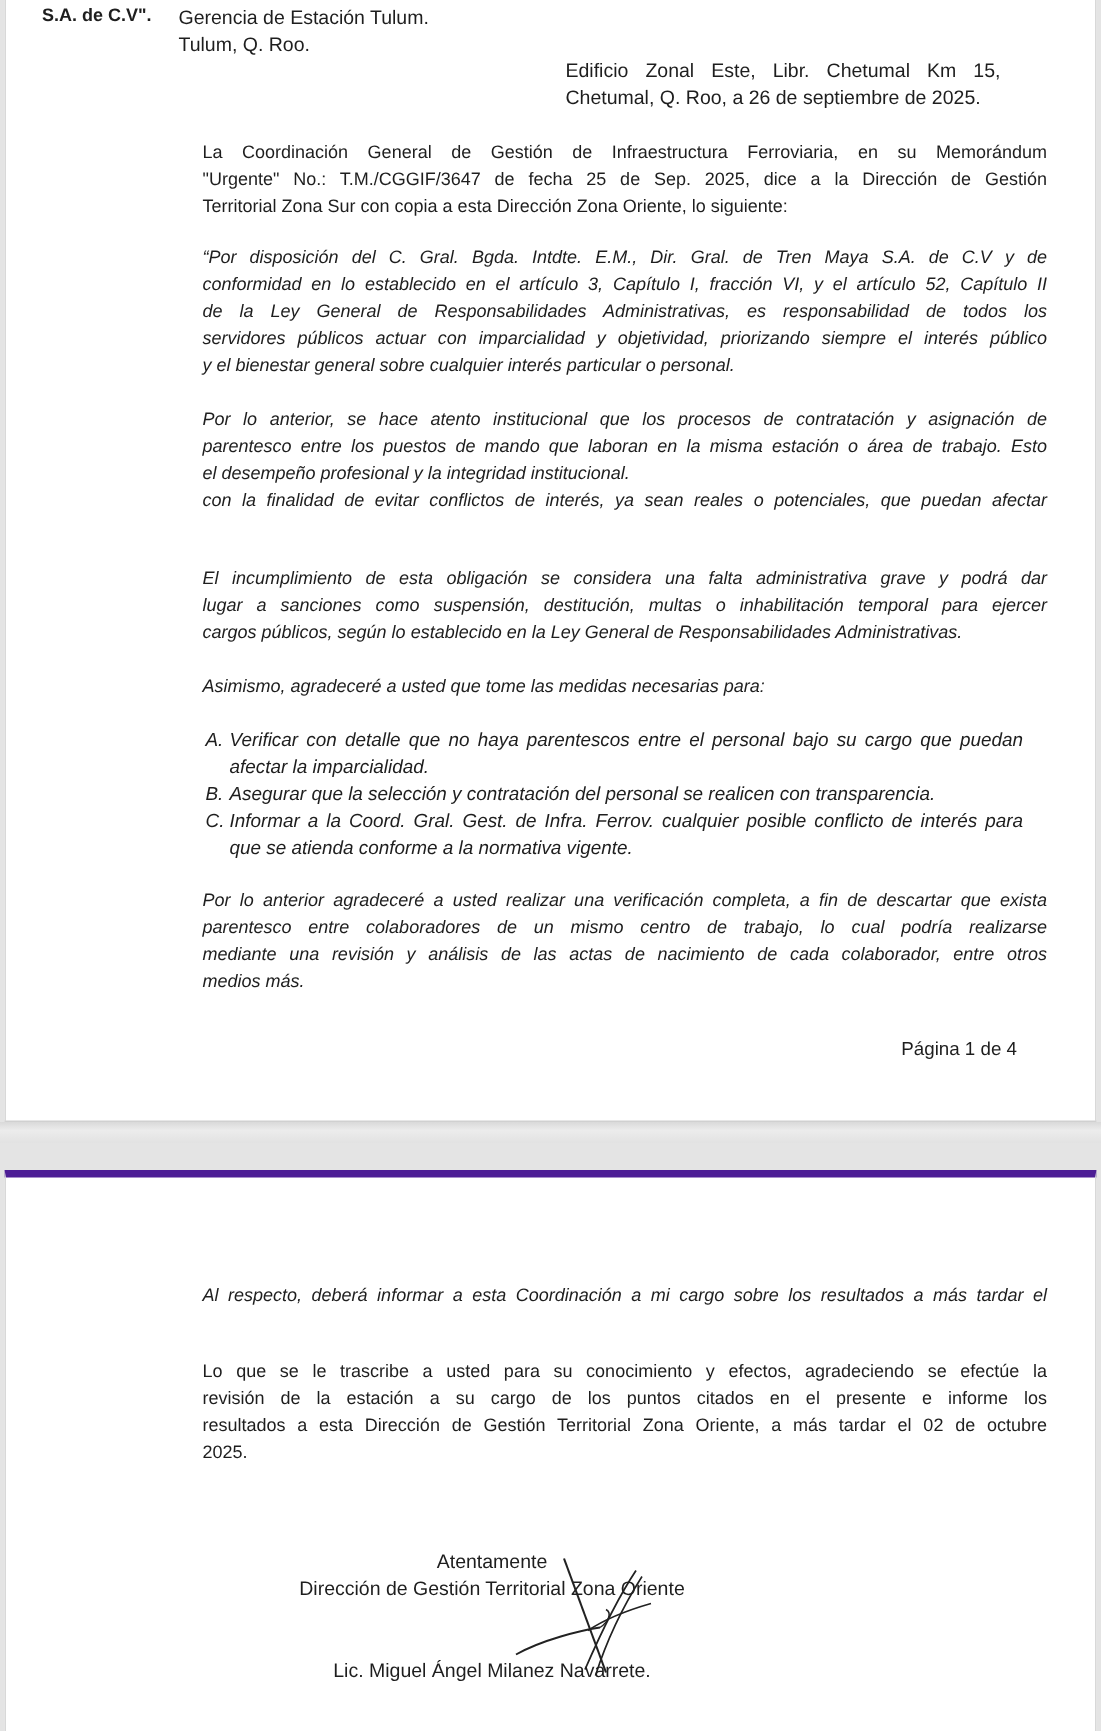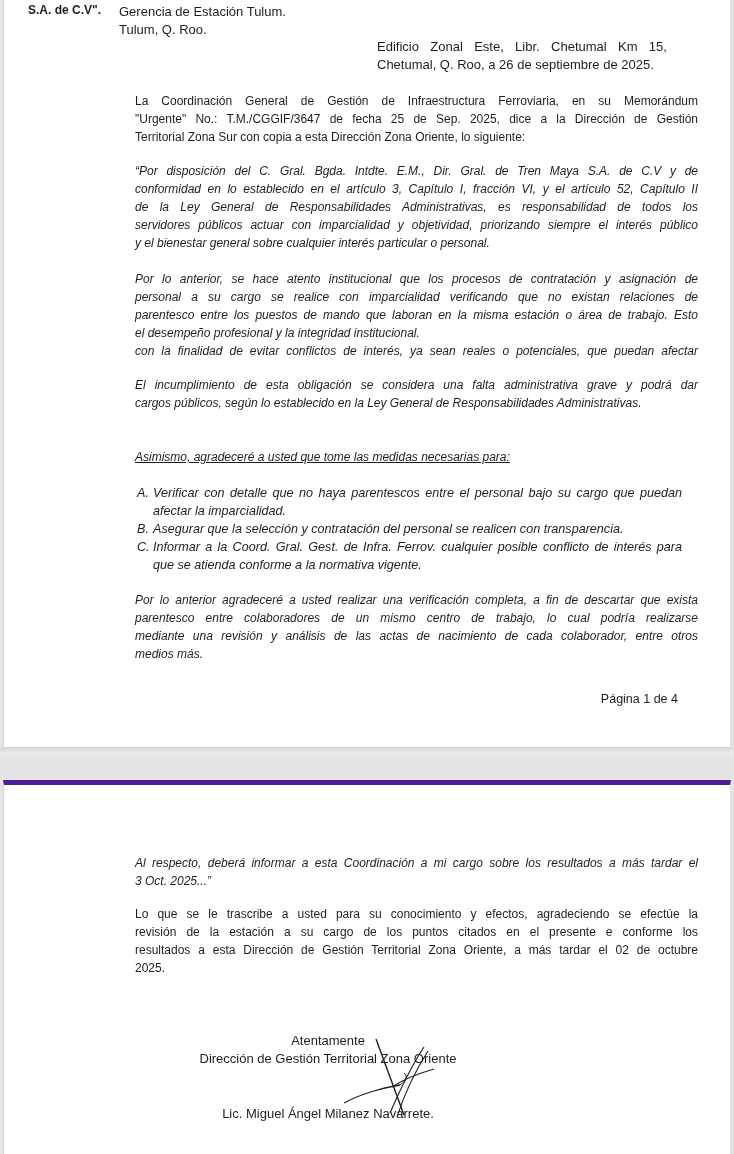--- a/index.html
+++ b/index.html
@@ -77,32 +77,32 @@
   <div class="para it" style="top:162px;">
     <span class="line">“Por disposición del C. Gral. Bgda. Intdte. E.M., Dir. Gral. de Tren Maya S.A. de C.V y de</span>
     <span class="line">conformidad en lo establecido en el artículo 3, Capítulo I, fracción VI, y el artículo 52, Capítulo II</span>
     <span class="line">de la Ley General de Responsabilidades Administrativas, es responsabilidad de todos los</span>
     <span class="line">servidores públicos actuar con imparcialidad y objetividad, priorizando siempre el interés público</span>
     <span class="line last">y el bienestar general sobre cualquier interés particular o personal.</span>
   </div>
 
   <div class="para it" style="top:270px;">
     <span class="line">Por lo anterior, se hace atento institucional que los procesos de contratación y asignación de</span>
-    <span class="line">personal a su cargo se realice con imparcialidad verificando que no existan relaciones de</span>
     <span class="line">parentesco entre los puestos de mando que laboran en la misma estación o área de trabajo. Esto</span>
     <span class="line last">el desempeño profesional y la integridad institucional.</span>
     <span class="line">con la finalidad de evitar conflictos de interés, ya sean reales o potenciales, que puedan afectar</span>
   </div>
 
   <div class="para it" style="top:376px;">
     <span class="line">El incumplimiento de esta obligación se considera una falta administrativa grave y podrá dar</span>
+    <span class="line">lugar a sanciones como suspensión, destitución, multas o inhabilitación temporal para ejercer</span>
     <span class="line last">cargos públicos, según lo establecido en la Ley General de Responsabilidades Administrativas.</span>
   </div>
 
-  <div class="para it" style="top:448px;text-decoration:underline;">
+  <div class="para it" style="top:448px;">
     <span class="line last">Asimismo, agradeceré a usted que tome las medidas necesarias para:</span>
   </div>
 
   <div class="list" style="top:484px;">
     <div class="li">
       <span class="mk">A.</span>
       <span class="tx">
         <span class="line">Verificar con detalle que no haya parentescos entre el personal bajo su cargo que puedan</span>
         <span class="line last">afectar la imparcialidad.</span>
       </span>
@@ -130,26 +130,25 @@
   </div>
 
   <div class="abs pagenum">Página 1 de 4</div>
 </div>
 
 <div class="gap"></div>
 
 <div class="page page2">
   <div class="para it" style="top:69px;">
     <span class="line">Al respecto, deberá informar a esta Coordinación a mi cargo sobre los resultados a más tardar el</span>
-    <span class="line last">3 Oct. 2025...”</span>
   </div>
 
   <div class="para" style="top:120px;">
     <span class="line">Lo que se le trascribe a usted para su conocimiento y efectos, agradeciendo se efectúe la</span>
-    <span class="line">revisión de la estación a su cargo de los puntos citados en el presente e conforme los</span>
+    <span class="line">revisión de la estación a su cargo de los puntos citados en el presente e informe los</span>
     <span class="line">resultados a esta Dirección de Gestión Territorial Zona Oriente, a más tardar el 02 de octubre</span>
     <span class="line last">2025.</span>
   </div>
 
   <div class="sig" style="top:247px;">Atentamente</div>
   <div class="sig" style="top:265px;">Dirección de Gestión Territorial Zona Oriente</div>
 
   <svg class="signature-mark" width="100" height="90" viewBox="0 0 100 90" style="left:338px; top:250px;">
     <path d="M34 4 L62 80" stroke="#222" stroke-width="1.4" fill="none"></path>
     <path d="M2 68 C20 58, 45 52, 58 50" stroke="#222" stroke-width="1.3" fill="none"></path>

